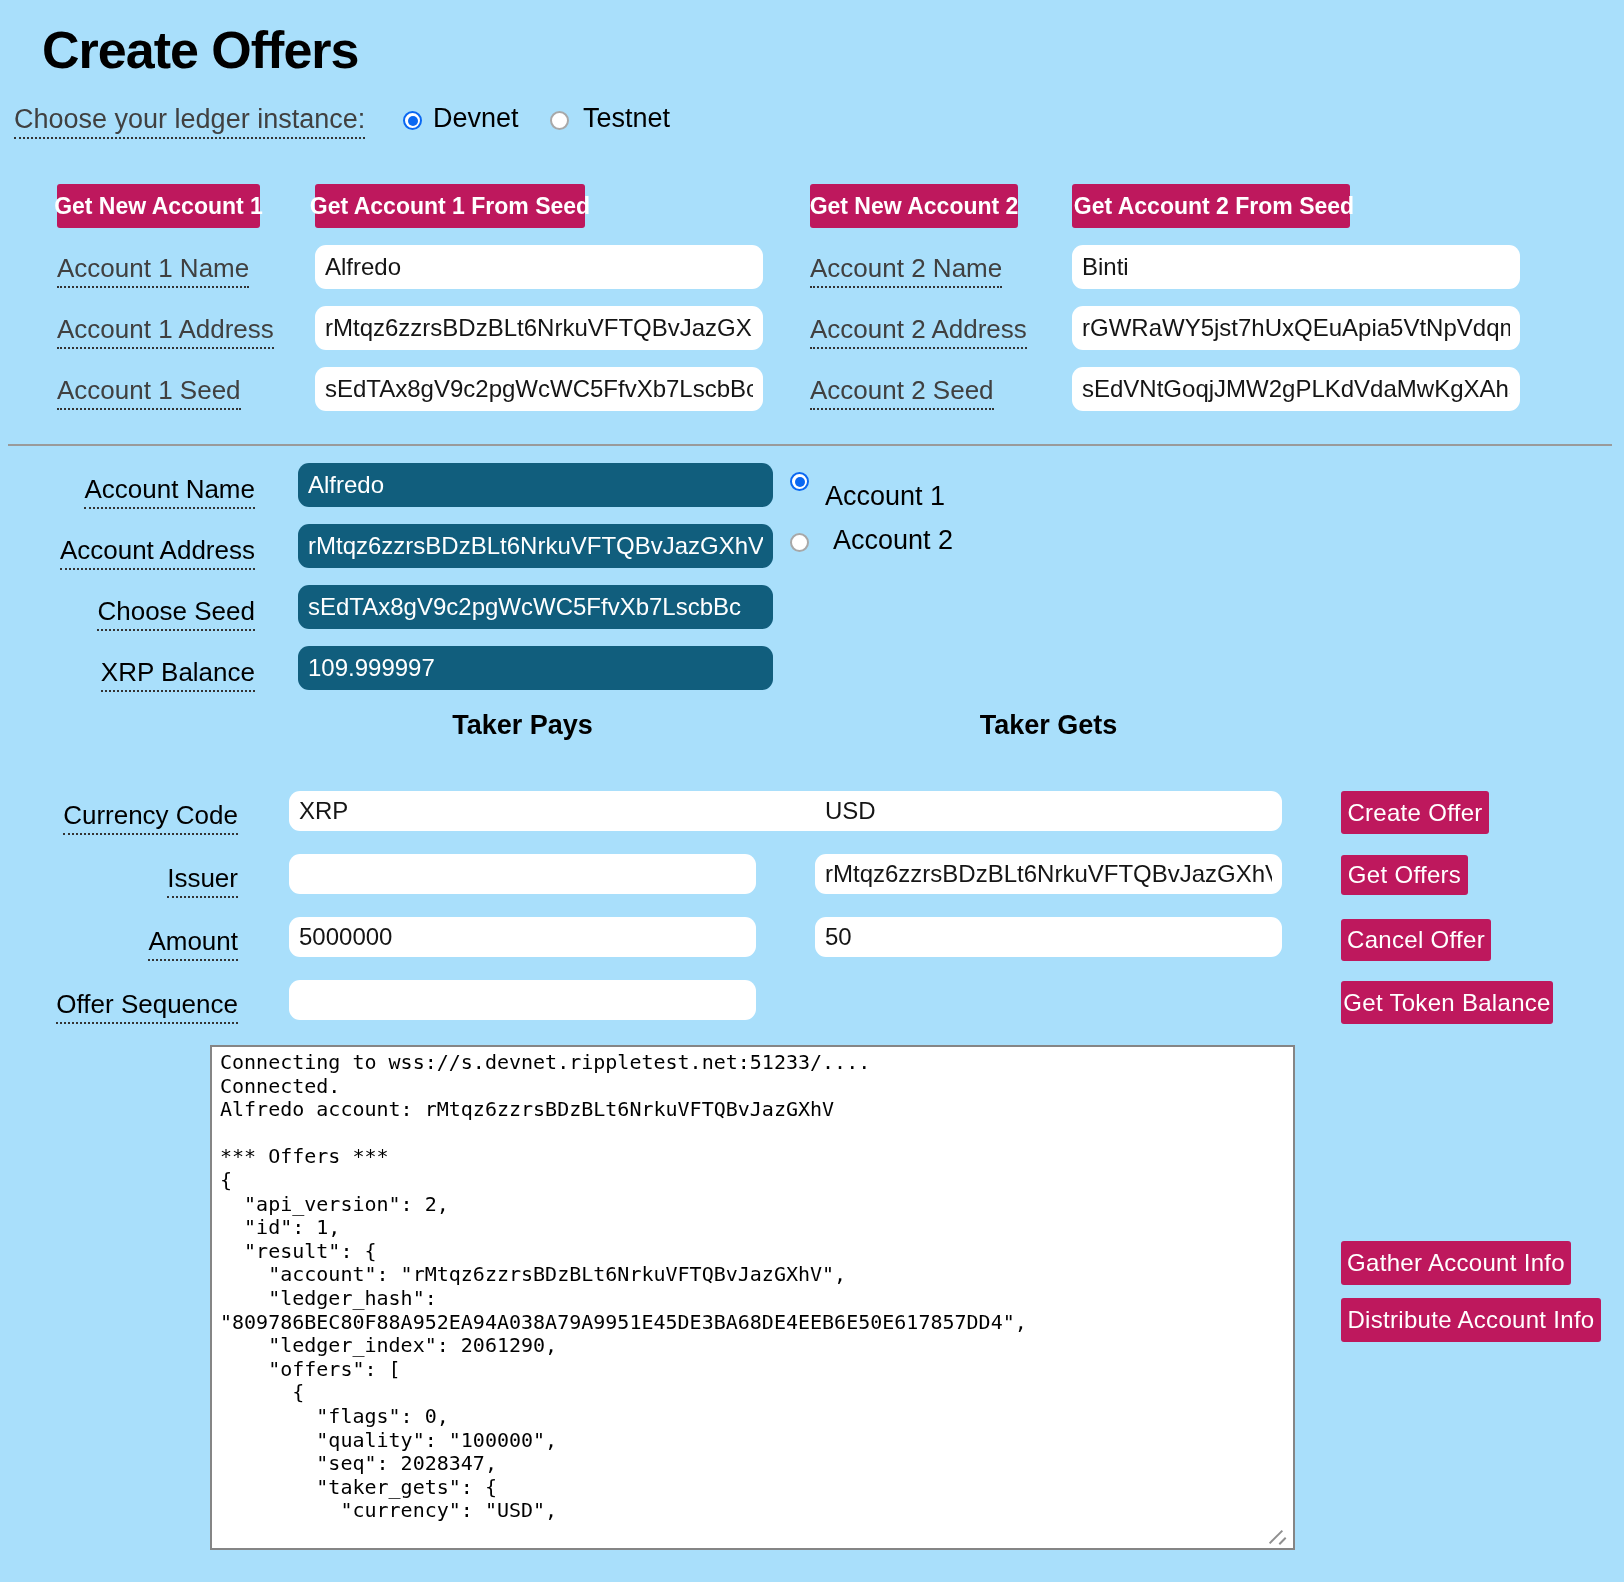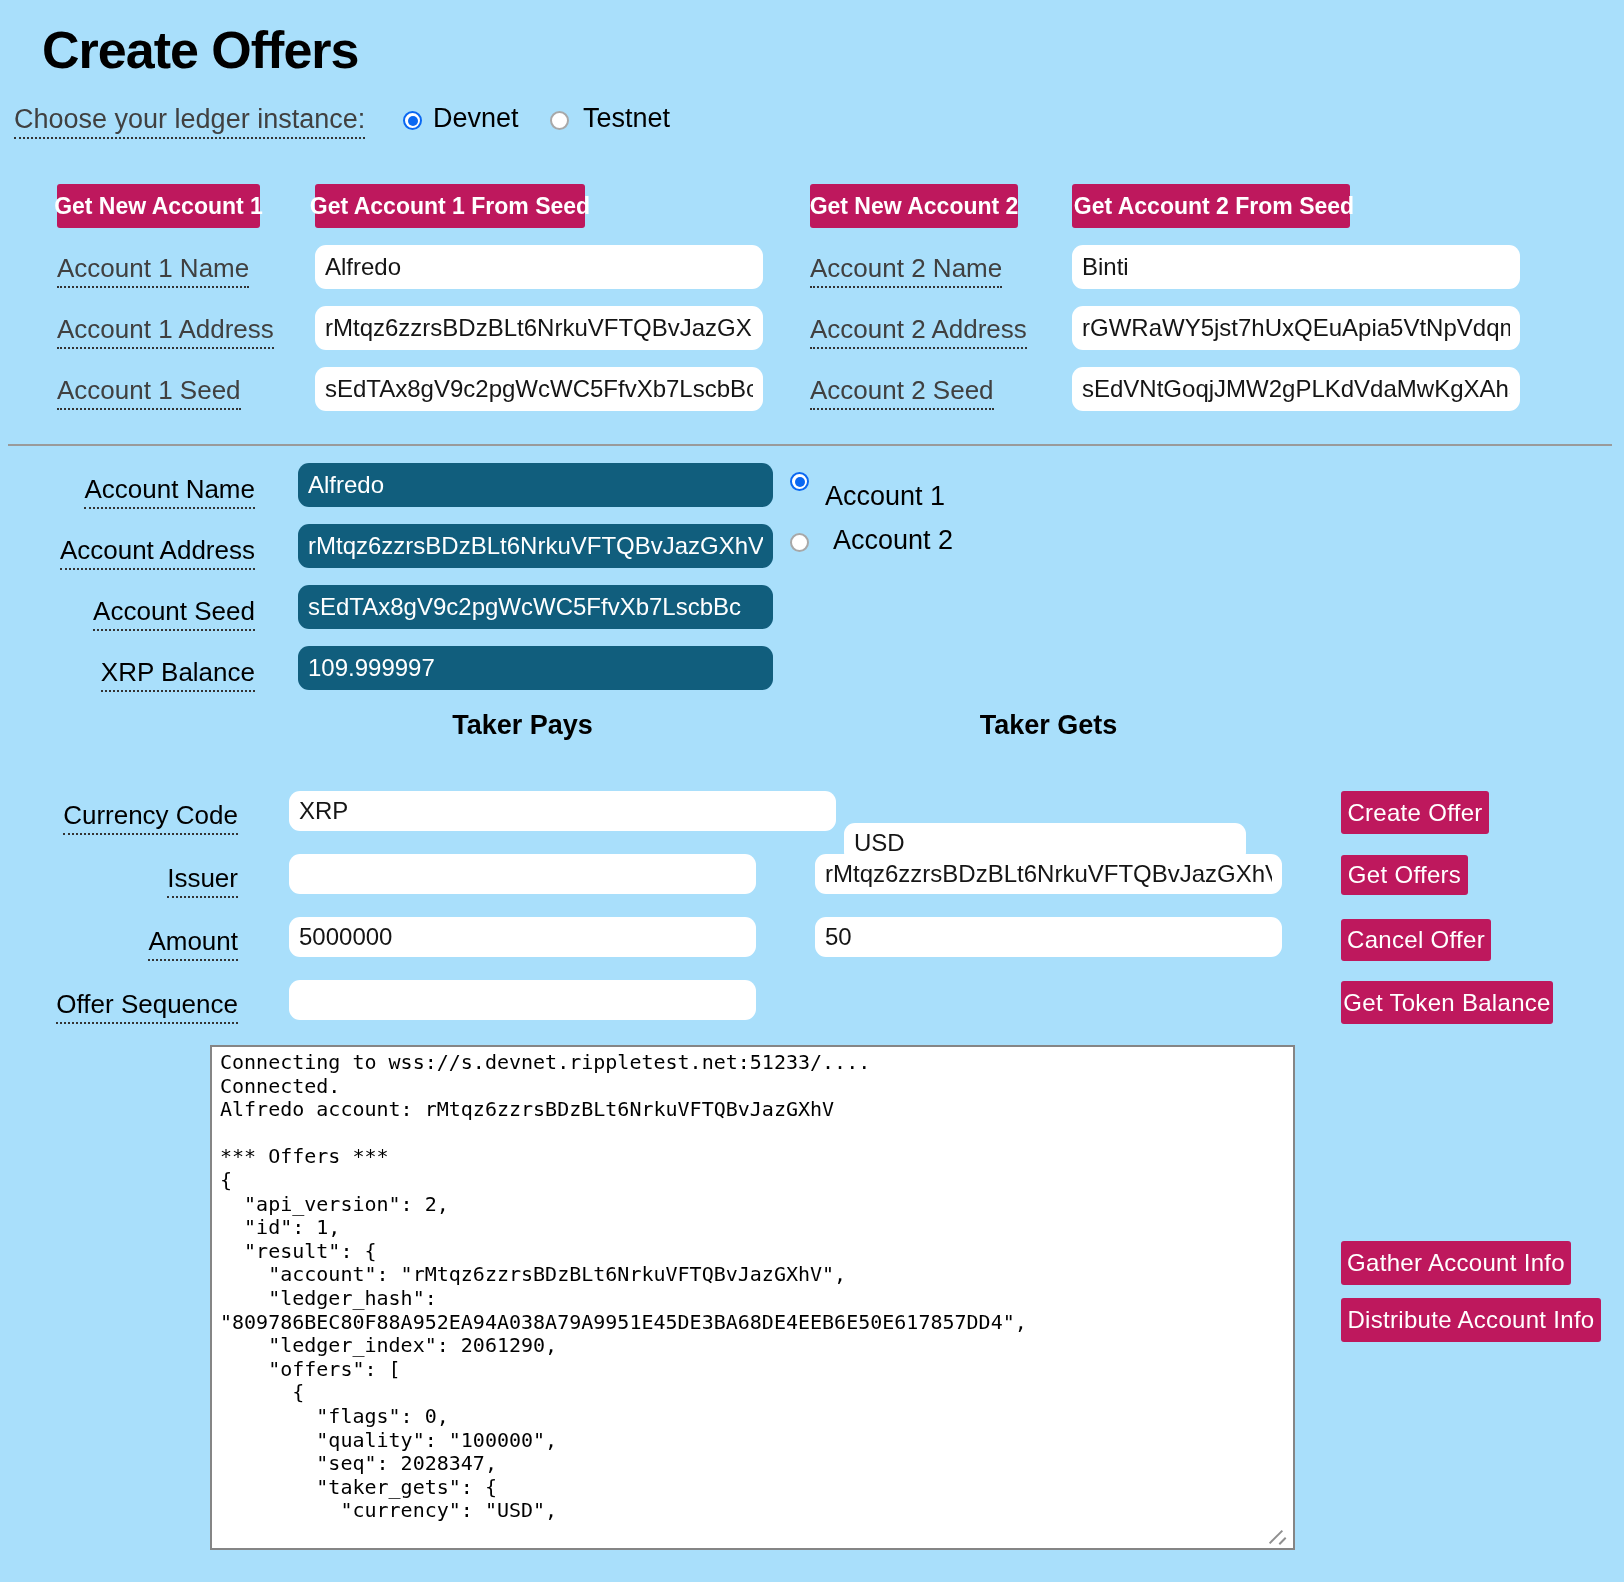--- a/index.html
+++ b/index.html
@@ -80,37 +80,37 @@
 <input class="fld" style="left: 1072px; top: 367px; width: 448px;" value="sEdVNtGoqjJMW2gPLKdVdaMwKgXAh5z">
 
 <div class="hr"></div>
 
 <div class="rlbl" style="left:0;top:474px;width:255px;"><span>Account Name</span></div>
 <input class="fld dark" style="left: 298px; top: 463px; width: 475px;" value="Alfredo">
 
 <div class="rlbl" style="left:0;top:535px;width:255px;"><span>Account Address</span></div>
 <input class="fld dark" style="left: 298px; top: 524px; width: 475px;" value="rMtqz6zzrsBDzBLt6NrkuVFTQBvJazGXhV">
 
-<div class="rlbl" style="left:0;top:596px;width:255px;"><span>Account Seed</span></div>
+<div class="rlbl" style="left:0;top:596px;width:255px;"><span>Choose Seed</span></div>
 <input class="fld dark" style="left: 298px; top: 585px; width: 475px;" value="sEdTAx8gV9c2pgWcWC5FfvXb7LscbBc">
 
 <div class="rlbl" style="left:0;top:657px;width:255px;"><span>XRP Balance</span></div>
 <input class="fld dark" style="left: 298px; top: 646px; width: 475px;" value="109.999997">
 
 <span class="radio checked" style="left:790px;top:472px;"></span>
 <label class="radio-label" style="left:825px;top:464px;margin-top:17px;">Account 1</label>
 <span class="radio" style="left:790px;top:533px;"></span>
 <label class="radio-label" style="left:825px;top:525px;margin-left:8px;">Account 2</label>
 
 <div class="col-header" style="left:289px;top:710px;width:467px;">Taker Pays</div>
 <div class="col-header" style="left:815px;top:710px;width:467px;">Taker Gets</div>
 
 <div class="rlbl" style="left:0;top:800px;width:238px;"><span>Currency Code</span></div>
 <input class="fld small" style="left: 289px; top: 791px; width: 547px;" value="XRP">
-<input class="fld small" style="left: 815px; top: 823px; width: 402px; margin-left: 29px;" value="USD">
+<input class="fld small" style="left: 815px; top: 791px; width: 467px;" value="USD">
 <button class="btn side" style="left:1341px;top:791px;width:148px;">Create Offer</button>
 
 <div class="rlbl" style="left:0;top:863px;width:238px;"><span>Issuer</span></div>
 <input class="fld small" style="left: 289px; top: 854px; width: 467px;" value="">
 <input class="fld small" style="left: 815px; top: 854px; width: 467px;" value="rMtqz6zzrsBDzBLt6NrkuVFTQBvJazGXhV">
 <button class="btn side" style="left:1341px;top:855px;width:127px;height:40px;">Get Offers</button>
 
 <div class="rlbl" style="left:0;top:926px;width:238px;"><span>Amount</span></div>
 <input class="fld small" style="left: 289px; top: 917px; width: 467px;" value="5000000">
 <input class="fld small" style="left: 815px; top: 917px; width: 467px;" value="50">

